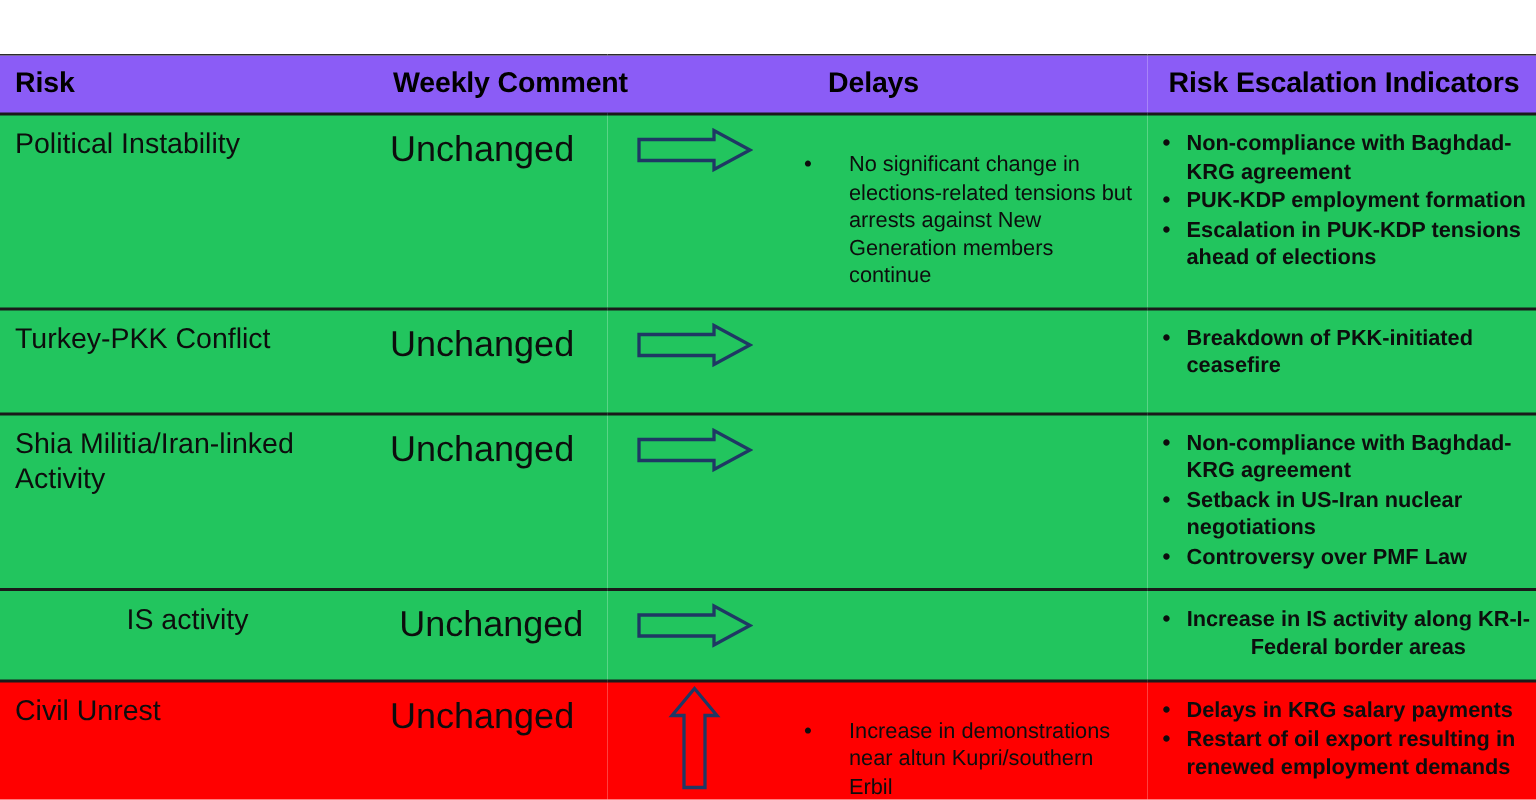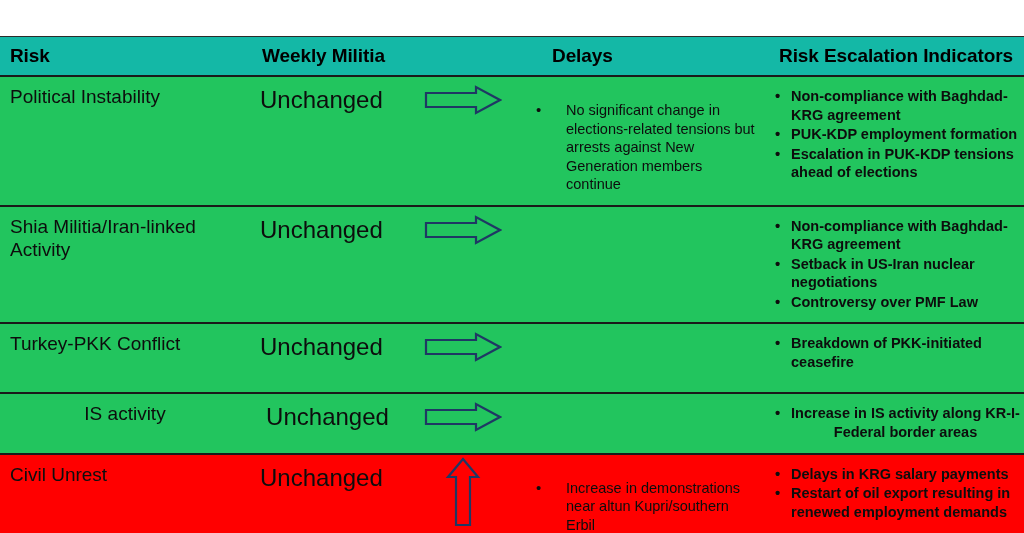--- a/index.html
+++ b/index.html
@@ -60,21 +60,21 @@
 
   
   col.c-risk      { width: 250px; }
   col.c-change    { width: 155px; }
   col.c-arrow     { width: 115px; }
   col.c-comment   { width: 245px; }
   col.c-indicator { width: 259px; }
 
   
   .hdr-row th {
-    background: #14b8a6;
+    background: #8b5cf6;
     height: 38px;
     border-top: 1px solid #2b2b2b;
     border-bottom: 2px solid #1a1a1a;
   }
   .hdr-cell {
     display: flex;
     align-items: center;
     height: 38px;
     padding-left: 10px;
     box-sizing: border-box;
@@ -197,21 +197,21 @@
 
     <thead>
       <tr class="hdr-row">
         <th>
           <div class="hdr-cell">
             <span class="hdr-label">Risk</span>
           </div>
         </th>
         <th colspan="2">
           <div class="hdr-cell center-ish">
-            <span class="hdr-label">Weekly Militia</span>
+            <span class="hdr-label">Weekly Comment</span>
           </div>
         </th>
         <th>
           <div class="hdr-cell" style="padding-left:32px;">
             <span class="hdr-label">Delays</span>
           </div>
         </th>
         <th>
           <div class="hdr-cell" style="padding-left:14px;">
             <span class="hdr-label">Risk Escalation Indicators</span>
@@ -247,94 +247,94 @@
           <div class="cell-pad">
             <ul class="bullets indicator-list">
               <li>Non-compliance with Baghdad-KRG agreement</li>
               <li>PUK-KDP employment formation</li>
               <li>Escalation in PUK-KDP tensions ahead of elections</li>
             </ul>
           </div>
         </td>
       </tr>
 
-      <tr class="body-row r3">
-        <td>
-          <div class="cell-pad"><span class="risk-name">Shia Militia/Iran-linked Activity</span></div>
+      <tr class="body-row r2">
+        <td>
+          <div class="cell-pad"><span class="risk-name">Turkey-PKK Conflict</span></div>
         </td>
         <td>
           <div class="cell-pad"><span class="change-text">Unchanged</span></div>
         </td>
         <td>
           <div class="arrow-wrap">
             <svg class="arrow-right" width="78" height="30" viewBox="0 0 78 30">
               <path class="arrow-shape" d="M2,8 L52,8 L52,2 L76,15 L52,28 L52,22 L2,22 Z"></path>
             </svg>
           </div>
         </td>
         <td class="comment-cell">
           <div class="cell-pad"></div>
         </td>
         <td class="indicator-cell">
           <div class="cell-pad">
             <ul class="bullets indicator-list">
+              <li>Breakdown of PKK-initiated ceasefire</li>
+            </ul>
+          </div>
+        </td>
+      </tr>
+
+      <tr class="body-row r3">
+        <td>
+          <div class="cell-pad"><span class="risk-name">Shia Militia/Iran-linked Activity</span></div>
+        </td>
+        <td>
+          <div class="cell-pad"><span class="change-text">Unchanged</span></div>
+        </td>
+        <td>
+          <div class="arrow-wrap">
+            <svg class="arrow-right" width="78" height="30" viewBox="0 0 78 30">
+              <path class="arrow-shape" d="M2,8 L52,8 L52,2 L76,15 L52,28 L52,22 L2,22 Z"></path>
+            </svg>
+          </div>
+        </td>
+        <td class="comment-cell">
+          <div class="cell-pad"></div>
+        </td>
+        <td class="indicator-cell">
+          <div class="cell-pad">
+            <ul class="bullets indicator-list">
               <li>Non-compliance with Baghdad-KRG agreement</li>
               <li>Setback in US-Iran nuclear negotiations</li>
               <li>Controversy over PMF Law</li>
             </ul>
           </div>
         </td>
       </tr>
 
-      <tr class="body-row r2">
-        <td>
-          <div class="cell-pad"><span class="risk-name">Turkey-PKK Conflict</span></div>
+      <tr class="body-row r4">
+        <td>
+          <div class="cell-pad"><span class="risk-name">IS activity</span></div>
         </td>
         <td>
           <div class="cell-pad"><span class="change-text">Unchanged</span></div>
         </td>
         <td>
           <div class="arrow-wrap">
             <svg class="arrow-right" width="78" height="30" viewBox="0 0 78 30">
               <path class="arrow-shape" d="M2,8 L52,8 L52,2 L76,15 L52,28 L52,22 L2,22 Z"></path>
             </svg>
           </div>
         </td>
         <td class="comment-cell">
           <div class="cell-pad"></div>
         </td>
         <td class="indicator-cell">
           <div class="cell-pad">
             <ul class="bullets indicator-list">
-              <li>Breakdown of PKK-initiated ceasefire</li>
-            </ul>
-          </div>
-        </td>
-      </tr>
-
-      <tr class="body-row r4">
-        <td>
-          <div class="cell-pad"><span class="risk-name">IS activity</span></div>
-        </td>
-        <td>
-          <div class="cell-pad"><span class="change-text">Unchanged</span></div>
-        </td>
-        <td>
-          <div class="arrow-wrap">
-            <svg class="arrow-right" width="78" height="30" viewBox="0 0 78 30">
-              <path class="arrow-shape" d="M2,8 L52,8 L52,2 L76,15 L52,28 L52,22 L2,22 Z"></path>
-            </svg>
-          </div>
-        </td>
-        <td class="comment-cell">
-          <div class="cell-pad"></div>
-        </td>
-        <td class="indicator-cell">
-          <div class="cell-pad">
-            <ul class="bullets indicator-list">
               <li>Increase in IS activity along KR-I-Federal border areas</li>
             </ul>
           </div>
         </td>
       </tr>
 
       <tr class="body-row alert r5">
         <td>
           <div class="cell-pad"><span class="risk-name">Civil Unrest</span></div>
         </td>

